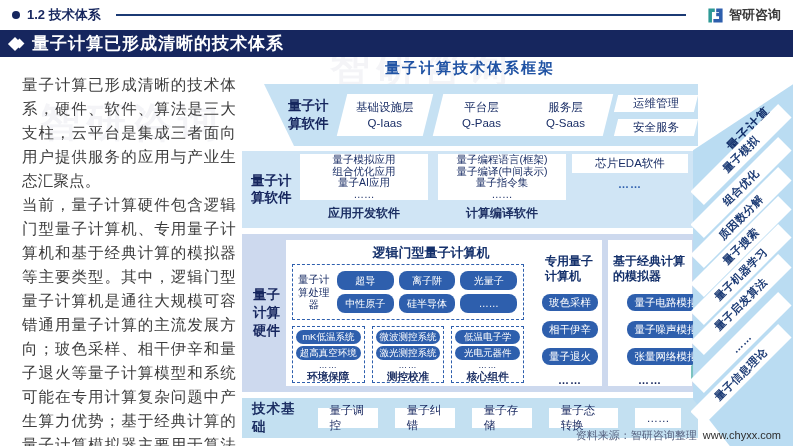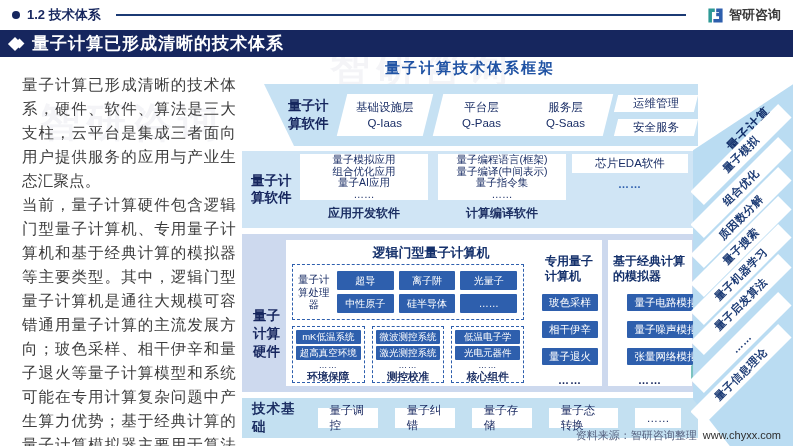--- a/index.html
+++ b/index.html
@@ -20,21 +20,21 @@
   .diamonds i:first-child{width:10px;height:10px;}
   .diamonds i:last-child{width:7px;height:7px;margin-left:-4px;}
   
   .intro{position:absolute;left:22px;top:73px;width:214px;font-size:15.5px;line-height:24px;
          color:#3d3d3d;text-align:justify;letter-spacing:0.2px;}
   .intro p{margin:0;}
   
   .dg-title{position:absolute;left:242px;top:59px;width:456px;text-align:center;
             font-size:15px;font-weight:bold;color:#2053a4;letter-spacing:2px;}
   .chip{background:#2e5fad;color:#fff;display:flex;align-items:center;justify-content:center;
-        border-radius:1px;}
+        border-radius:8px;}
   
   .band-cloud{position:absolute;left:242px;top:84px;width:456px;height:62px;background:#c6e1f3;
               clip-path:polygon(22px 0,100% 0,100% 100%,52px 100%);}
   .bc-label{position:absolute;left:46px;top:50%;transform:translateY(-50%);width:3em;
             font-size:13.5px;font-weight:bold;color:#16265e;line-height:1.3;}
   .lbox{position:absolute;top:10px;height:42px;width:86px;background:#fff;transform:skewX(-14deg);
         display:flex;align-items:center;justify-content:center;}
   .lbox .inner{transform:skewX(14deg);text-align:center;font-size:11.5px;color:#1a2e66;line-height:1.4;}
   .opbox{position:absolute;left:374px;width:80px;height:17px;background:#fff;transform:skewX(-14deg);
          display:flex;align-items:center;justify-content:center;}
@@ -47,21 +47,21 @@
   .wlist{background:#fff;height:46px;display:flex;flex-direction:column;align-items:center;
          justify-content:center;font-size:10.5px;line-height:11.5px;color:#1a2e66;}
   .wcaption{text-align:center;font-size:12px;font-weight:600;color:#1c2f63;margin-top:5px;}
   .sidecol{position:absolute;left:330px;top:3px;width:116px;}
   .sidebox{background:#fff;height:19px;display:flex;align-items:center;justify-content:center;
            font-size:11.5px;color:#1a2e66;margin-bottom:5px;}
   .bluedots{text-align:center;color:#2e5fad;font-weight:bold;font-size:11px;letter-spacing:1px;}
   
   .band-hw{position:absolute;left:242px;top:234px;width:456px;height:158px;background:#cdd9ee;}
   .bh-label{position:absolute;left:11px;top:50%;transform:translateY(-50%);width:2em;
-            font-size:13.5px;font-weight:bold;color:#16265e;line-height:1.35;margin-top:21px;}
+            font-size:13.5px;font-weight:bold;color:#16265e;line-height:1.35;}
   .panel{position:absolute;top:6px;height:146px;background:#fff;}
   .gate{left:44px;width:290px;}
   .gate-title{text-align:center;font-size:13px;font-weight:bold;color:#14306b;margin-top:4px;}
   .proc{position:absolute;left:6px;top:24px;width:232px;height:56px;border:1.5px dashed #2e5fad;box-sizing:border-box;}
   .proc-label{position:absolute;left:5px;top:50%;transform:translateY(-50%);width:3em;
               font-size:10.5px;color:#1a2e66;line-height:1.2;text-align:center;}
   .proc-grid{position:absolute;left:44px;top:6px;width:180px;display:grid;
              grid-template-columns:repeat(3,1fr);gap:4px 5px;}
   .proc-grid .chip{height:19px;font-size:10px;}
   .subsys-row{position:absolute;left:6px;top:86px;width:232px;display:flex;gap:7px;}

